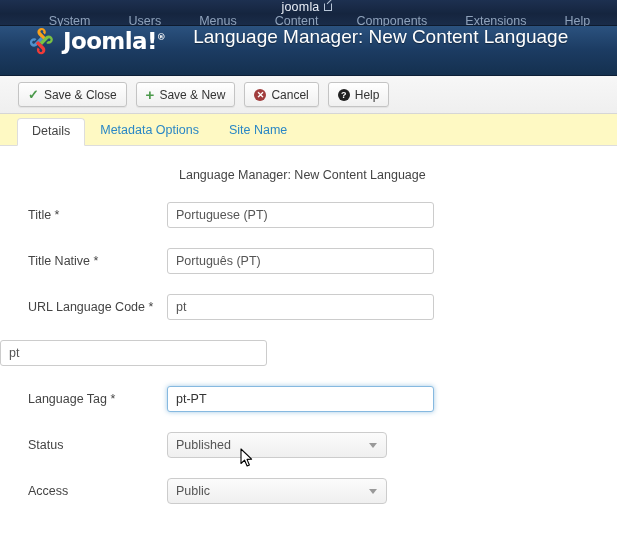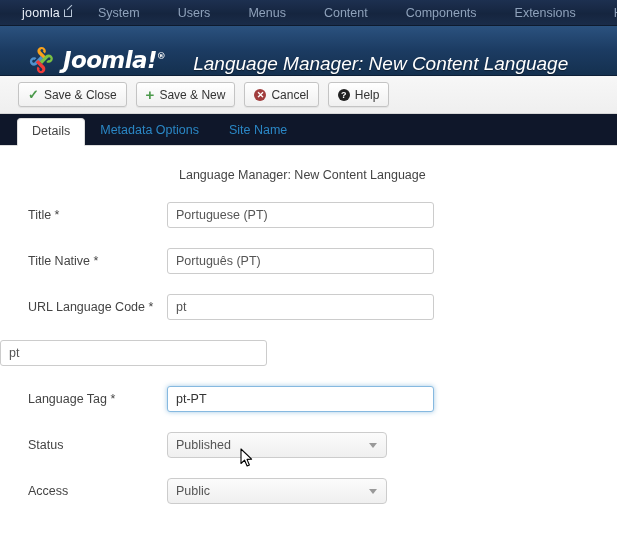--- a/index.html
+++ b/index.html
@@ -19,20 +19,21 @@
 
   
   .topnav {
     height: 26px;
     background: linear-gradient(180deg, #1d3050 0%, #15253f 55%, #1a2c49 100%);
     border-bottom: 1px solid #0e1b2e;
     display: flex;
     align-items: center;
     box-sizing: border-box;
     padding-left: 22px;
+    flex-direction: column;
   }
   .brand {
     color: #e8eef7;
     font-size: 12.5px;
     letter-spacing: .2px;
     display: flex;
     align-items: center;
     gap: 4px;
     margin-right: 26px;
     white-space: nowrap;
@@ -66,26 +67,25 @@
     font-size: 12.5px;
     white-space: nowrap;
     cursor: pointer;
   }
 
   
   .header {
     height: 50px;
     background: linear-gradient(180deg, #2b527f 0%, #1c3c63 48%, #14304f 100%);
     display: flex;
-    align-items: flex-end;
+    align-items: flex-start;
     padding-left: 28px;
     box-sizing: border-box;
     border-bottom: 1px solid #0d1f36;
     position: relative;
-    font-style: italic;
   }
   .logo-wrap {
     display: flex;
     align-items: center;
     gap: 5px;
   }
   .logo-mark {
     width: 30px;
     height: 30px;
     position: relative;
@@ -173,21 +173,21 @@
 
   
   .tabs {
     height: 32px;
     padding-top: 9px;
     padding-left: 17px;
     box-sizing: border-box;
     display: flex;
     align-items: flex-end;
     border-bottom: 1px solid #dddddd;
-    background: #0f172a;
+    background: #fef9c3;
   }
   .tab {
     padding: 5px 14px 6px 14px;
     font-size: 12.5px;
     color: #2a87c5;
     cursor: pointer;
     border: 1px solid transparent;
     border-radius: 4px 4px 0 0;
     line-height: 15px;
     white-space: nowrap;

